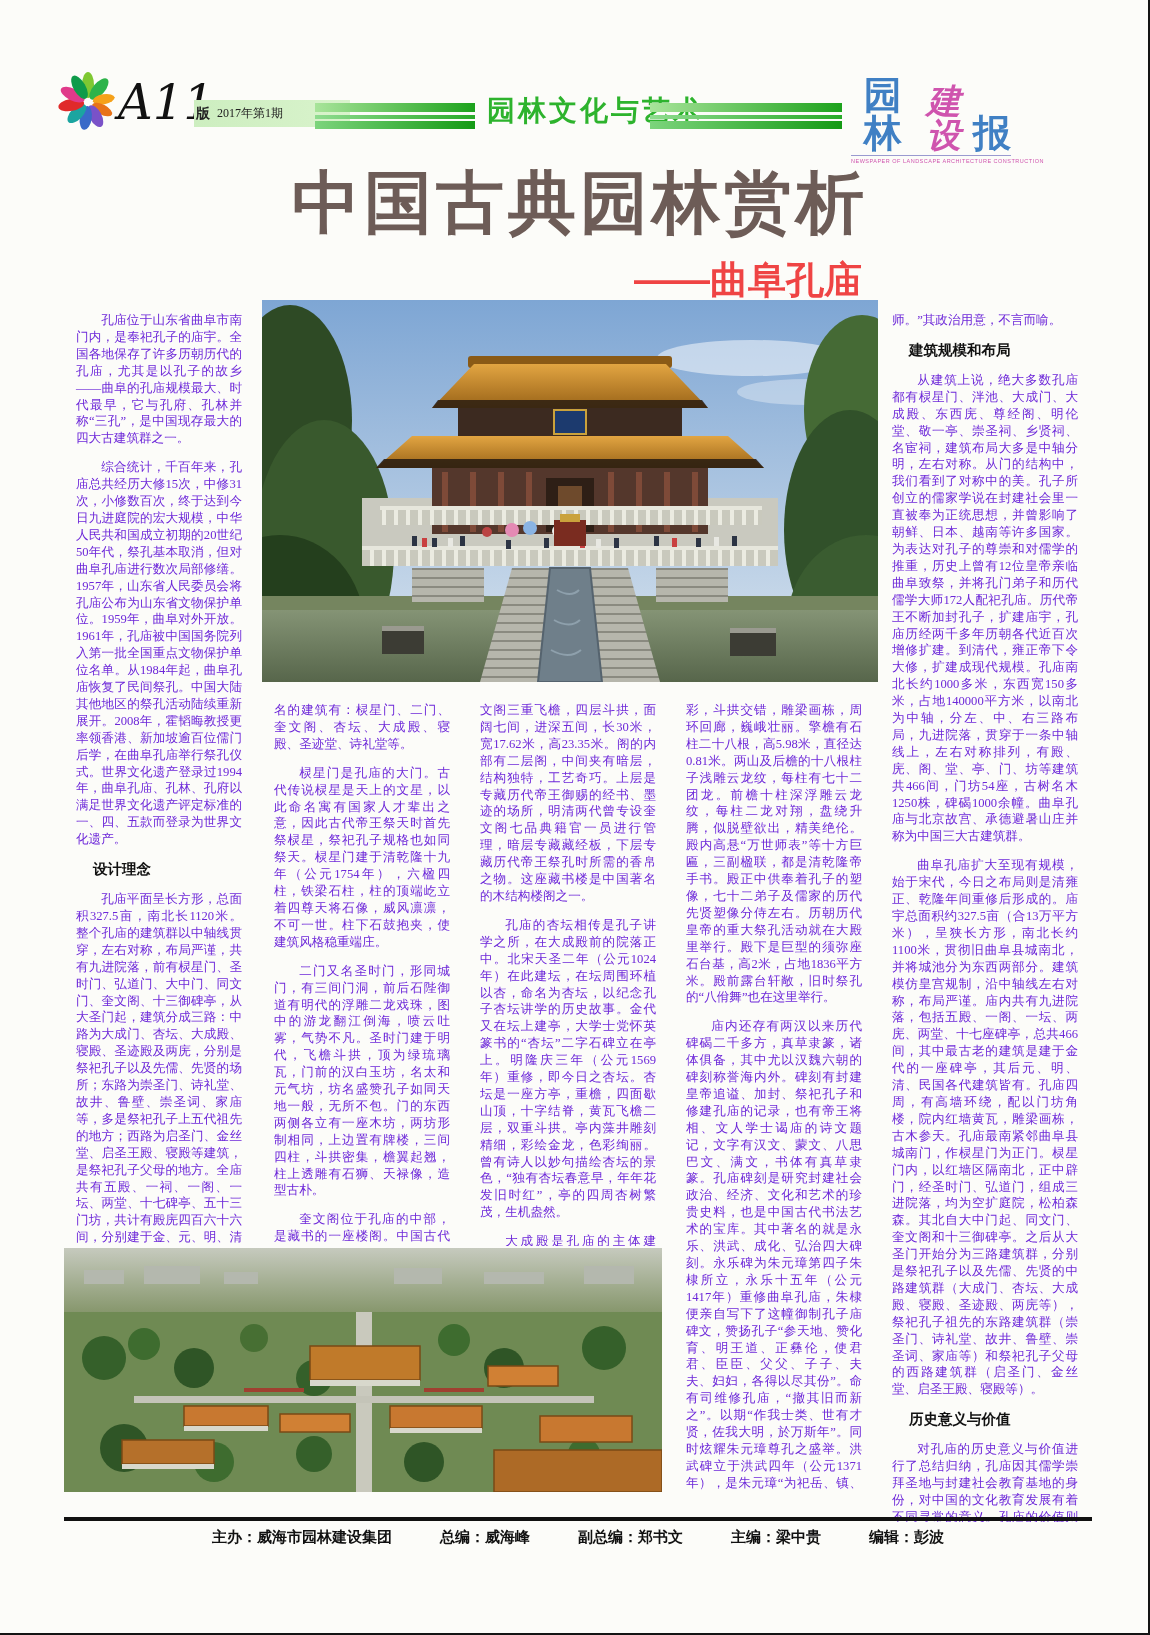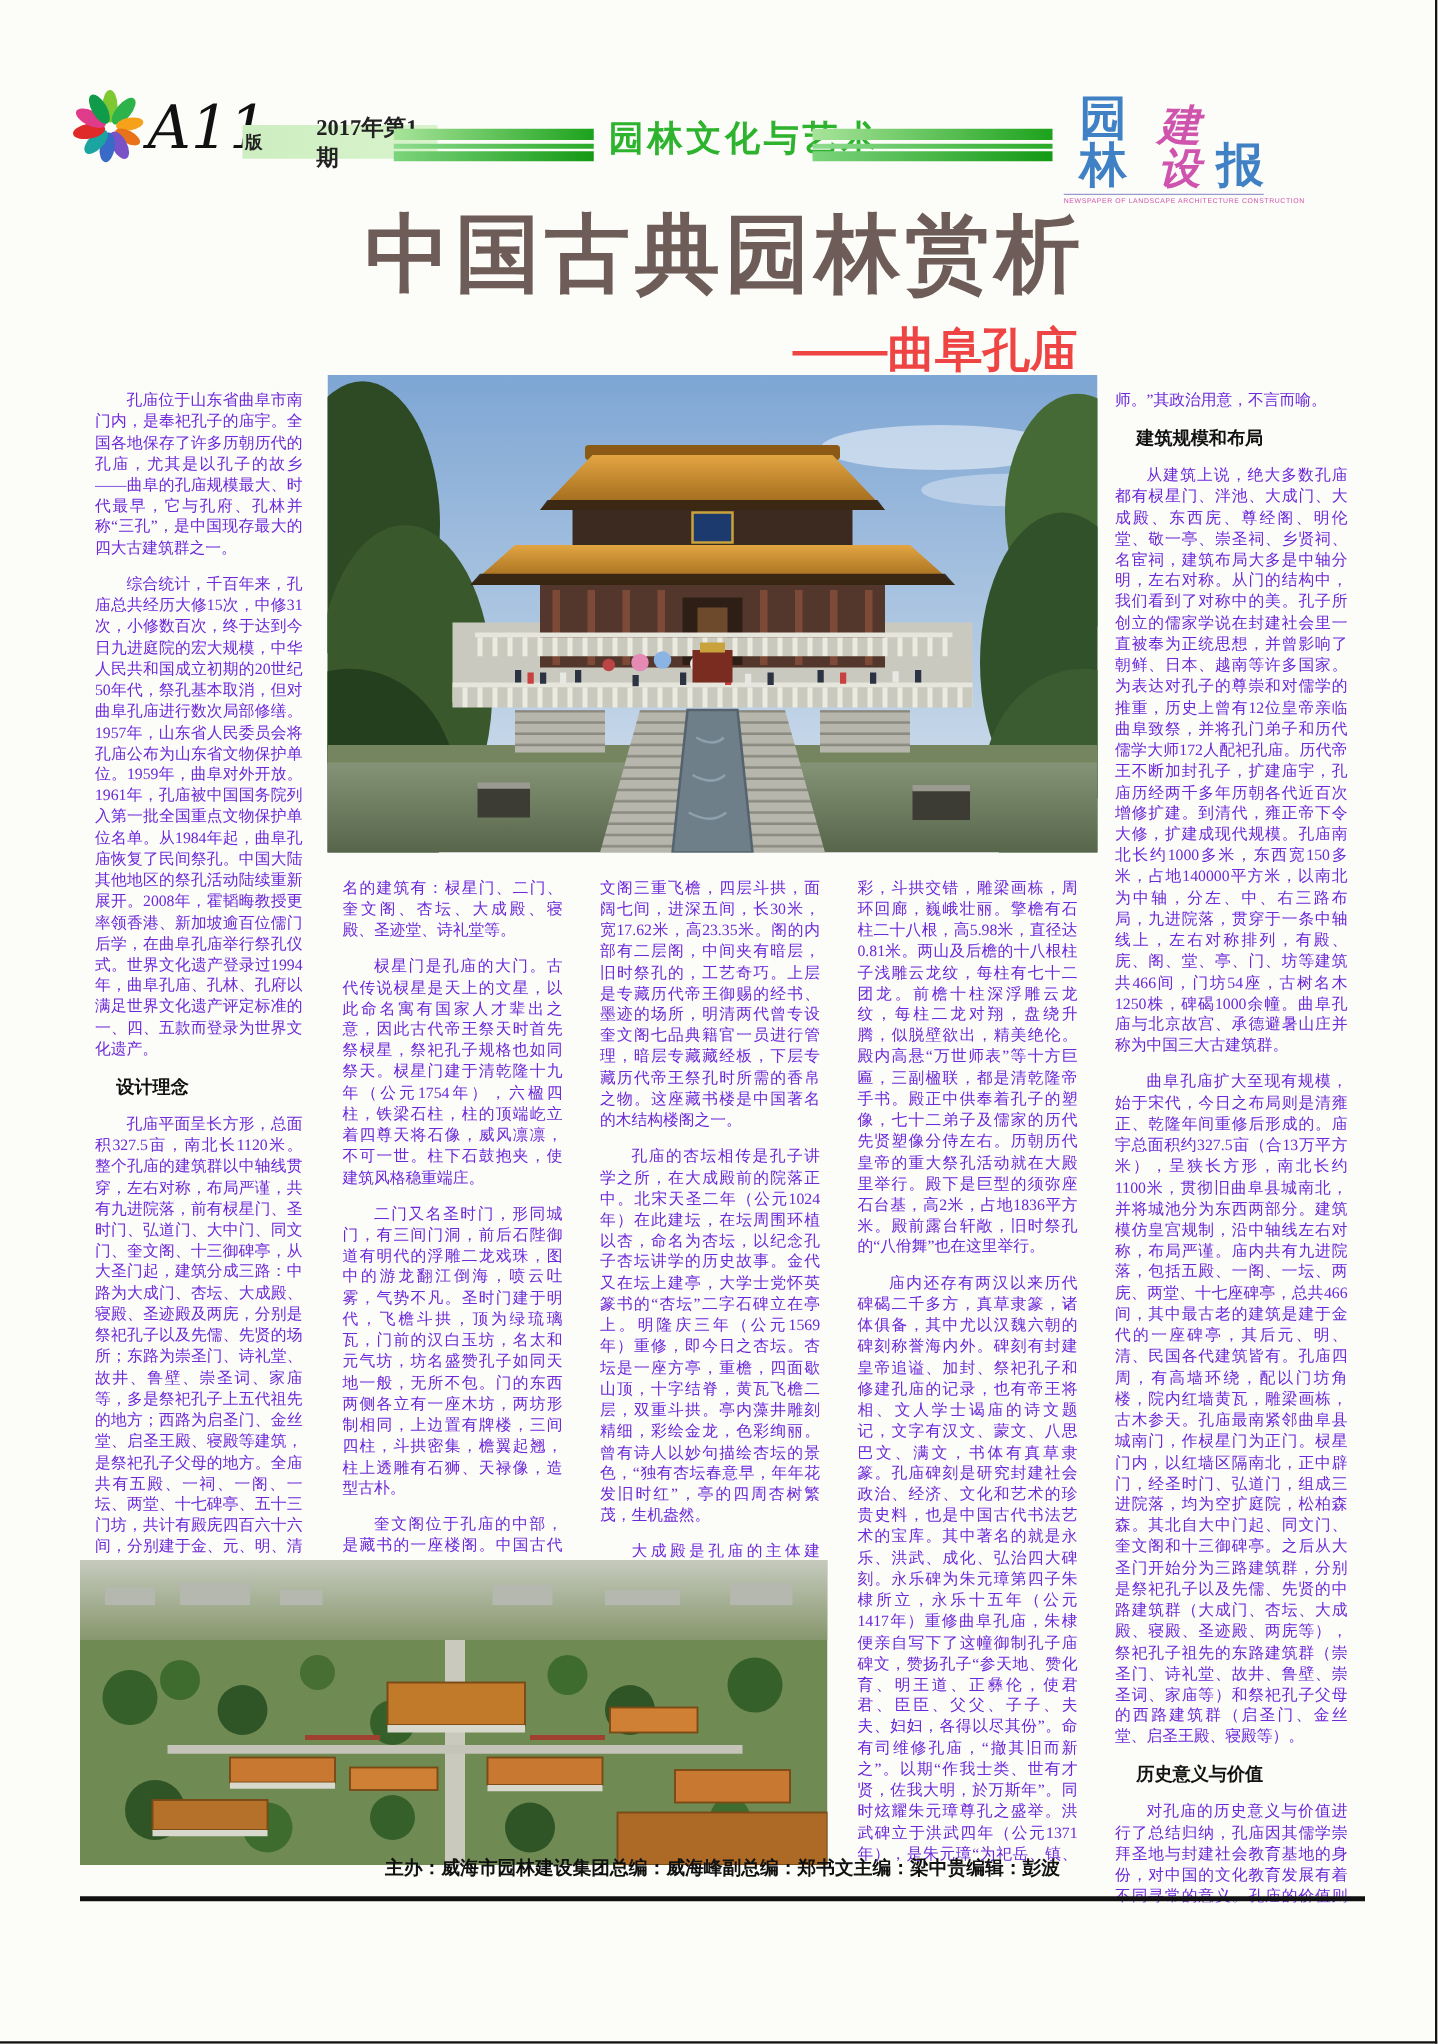--- a/index.html
+++ b/index.html
@@ -6,21 +6,21 @@
   .page{position:relative;width:1150px;height:1635px;margin:0 auto;background:#fcfcf9;
         font-family:"Liberation Serif",serif;overflow:hidden;
         border-right:2px solid #141414;border-bottom:2px solid #141414;box-sizing:border-box;}
   
   .flower{position:absolute;left:56px;top:70px;width:64px;height:64px;}
   .edition-wrap{position:absolute;left:118px;top:74px;height:60px;}
   .edition{font-family:"DejaVu Serif",serif;font-style:italic;font-size:48px;line-height:56px;color:#111;}
   .edition-band{position:absolute;left:194px;top:100px;width:156px;height:27px;
       background:linear-gradient(90deg,#cdeec0,#d9f3cc);display:flex;align-items:center;gap:7px;padding-left:2px;box-sizing:border-box;}
   .edition-label{font-family:"Liberation Sans",sans-serif;font-size:14px;font-weight:700;color:#222;}
-  .issue{font-size:18px;font-weight:700;color:#222;margin-left:36px;}
+  .issue{font-size:12px;font-weight:400;color:#222;}
   .stripes{position:absolute;height:26px;top:103px;}
   .stripes .s1,.stripes .s2,.stripes .s3{width:100%;}
   .s1{height:9px;background:linear-gradient(90deg,#a8e49a,#1ca21c);}
   .s2{height:4px;margin-top:3px;background:linear-gradient(90deg,#8fdc8f,#28aa28);}
   .s3{height:8px;margin-top:2px;background:linear-gradient(90deg,#7cd47c,#149a14);}
   .section-title{position:absolute;left:487px;top:92px;font-family:"Liberation Sans",sans-serif;
       font-size:28px;font-weight:700;letter-spacing:3px;color:#2db32d;}
   .masthead{position:absolute;left:851px;top:76px;width:160px;text-align:center;}
   .masthead .row{display:flex;align-items:flex-end;justify-content:center;line-height:1;}
   .mh-blue{font-family:"Liberation Sans",sans-serif;font-weight:900;font-size:38px;color:#4080c4;}
@@ -46,21 +46,21 @@
   .chead{margin:3px 0 2px 0;font-family:"Liberation Sans",sans-serif;font-weight:700;
       font-size:14.5px;color:#111;text-indent:2em;}
   
   .photo{position:absolute;display:block;}
   #temple-photo{left:262px;top:300px;width:616px;height:382px;}
   #aerial-photo{left:64px;top:1248px;width:598px;height:244px;}
   
   .footer-rule{position:absolute;left:64px;top:1517px;width:1028px;height:4px;background:#111;}
   .frow{position:absolute;left:64px;width:1028px;display:flex;justify-content:center;
       font-family:"Liberation Sans",sans-serif;font-weight:700;color:#111;}
-  #frow1{top:1485px;font-size:15px;}
+  #frow1{top:1528px;gap:48px;font-size:15px;}
   #frow2{top:1562px;gap:26px;font-size:14px;}
   .fitem{white-space:nowrap;}
 </style>
 </head>
 <body>
 
 <div class="page">
 
   <svg class="flower" viewBox="0 0 64 64">
     <g transform="translate(32,32)">
@@ -230,21 +230,21 @@
       <h3 class="chead">设计理念</h3>
       <p class="cpara ind">孔庙平面呈长方形，总面积327.5亩，南北长1120米。整个孔庙的建筑群以中轴线贯穿，左右对称，布局严谨，共有九进院落，前有棂星门、圣时门、弘道门、大中门、同文门、奎文阁、十三御碑亭，从大圣门起，建筑分成三路：中路为大成门、杏坛、大成殿、寝殿、圣迹殿及两庑，分别是祭祀孔子以及先儒、先贤的场所；东路为崇圣门、诗礼堂、故井、鲁壁、崇圣词、家庙等，多是祭祀孔子上五代祖先的地方；西路为启圣门、金丝堂、启圣王殿、寝殿等建筑，是祭祀孔子父母的地方。全庙共有五殿、一祠、一阁、一坛、两堂、十七碑亭、五十三门坊，共计有殿庑四百六十六间，分别建于金、元、明、清及民国时期。孔庙内最为著</p>
     </div>
   <div id="col2" class="col">
       <p class="cpara">名的建筑有：棂星门、二门、奎文阁、杏坛、大成殿、寝殿、圣迹堂、诗礼堂等。</p>
       <p class="cpara ind">棂星门是孔庙的大门。古代传说棂星是天上的文星，以此命名寓有国家人才辈出之意，因此古代帝王祭天时首先祭棂星，祭祀孔子规格也如同祭天。棂星门建于清乾隆十九年（公元1754年），六楹四柱，铁梁石柱，柱的顶端屹立着四尊天将石像，威风凛凛，不可一世。柱下石鼓抱夹，使建筑风格稳重端庄。</p>
       <p class="cpara ind">二门又名圣时门，形同城门，有三间门洞，前后石陛御道有明代的浮雕二龙戏珠，图中的游龙翻江倒海，喷云吐雾，气势不凡。圣时门建于明代，飞檐斗拱，顶为绿琉璃瓦，门前的汉白玉坊，名太和元气坊，坊名盛赞孔子如同天地一般，无所不包。门的东西两侧各立有一座木坊，两坊形制相同，上边置有牌楼，三间四柱，斗拱密集，檐翼起翘，柱上透雕有石狮、天禄像，造型古朴。</p>
       <p class="cpara ind">奎文阁位于孔庙的中部，是藏书的一座楼阁。中国古代以奎星为二十八宿之一，主文章。阁始建于宋天禧二年（公元1018年），明成化十九年（公元1483年）改建。奎</p>
     </div>
   <div id="col3" class="col">
-      <p class="cpara">文阁三重飞檐，四层斗拱，面阔七间，进深五间，长30米，宽17.62米，高23.35米。阁的内部有二层阁，中间夹有暗层，旧时祭孔的，工艺奇巧。上层是专藏历代帝王御赐的经书、墨迹的场所，明清两代曾专设奎文阁七品典籍官一员进行管理，暗层专藏藏经板，下层专藏历代帝王祭孔时所需的香帛之物。这座藏书楼是中国著名的木结构楼阁之一。</p>
+      <p class="cpara">文阁三重飞檐，四层斗拱，面阔七间，进深五间，长30米，宽17.62米，高23.35米。阁的内部有二层阁，中间夹有暗层，结构独特，工艺奇巧。上层是专藏历代帝王御赐的经书、墨迹的场所，明清两代曾专设奎文阁七品典籍官一员进行管理，暗层专藏藏经板，下层专藏历代帝王祭孔时所需的香帛之物。这座藏书楼是中国著名的木结构楼阁之一。</p>
       <p class="cpara ind">孔庙的杏坛相传是孔子讲学之所，在大成殿前的院落正中。北宋天圣二年（公元1024年）在此建坛，在坛周围环植以杏，命名为杏坛，以纪念孔子杏坛讲学的历史故事。金代又在坛上建亭，大学士党怀英篆书的“杏坛”二字石碑立在亭上。明隆庆三年（公元1569年）重修，即今日之杏坛。杏坛是一座方亭，重檐，四面歇山顶，十字结脊，黄瓦飞檐二层，双重斗拱。亭内藻井雕刻精细，彩绘金龙，色彩绚丽。曾有诗人以妙句描绘杏坛的景色，“独有杏坛春意早，年年花发旧时红”，亭的四周杏树繁茂，生机盎然。</p>
       <p class="cpara ind">大成殿是孔庙的主体建筑，面阔九间，进深五间，高32米，长54米，深34米，重檐九脊，黄瓦飞</p>
     </div>
   <div id="col4" class="col">
       <p class="cpara">彩，斗拱交错，雕梁画栋，周环回廊，巍峨壮丽。擎檐有石柱二十八根，高5.98米，直径达0.81米。两山及后檐的十八根柱子浅雕云龙纹，每柱有七十二团龙。前檐十柱深浮雕云龙纹，每柱二龙对翔，盘绕升腾，似脱壁欲出，精美绝伦。殿内高悬“万世师表”等十方巨匾，三副楹联，都是清乾隆帝手书。殿正中供奉着孔子的塑像，七十二弟子及儒家的历代先贤塑像分侍左右。历朝历代皇帝的重大祭孔活动就在大殿里举行。殿下是巨型的须弥座石台基，高2米，占地1836平方米。殿前露台轩敞，旧时祭孔的“八佾舞”也在这里举行。</p>
       <p class="cpara ind">庙内还存有两汉以来历代碑碣二千多方，真草隶篆，诸体俱备，其中尤以汉魏六朝的碑刻称誉海内外。碑刻有封建皇帝追谥、加封、祭祀孔子和修建孔庙的记录，也有帝王将相、文人学士谒庙的诗文题记，文字有汉文、蒙文、八思巴文、满文，书体有真草隶篆。孔庙碑刻是研究封建社会政治、经济、文化和艺术的珍贵史料，也是中国古代书法艺术的宝库。其中著名的就是永乐、洪武、成化、弘治四大碑刻。永乐碑为朱元璋第四子朱棣所立，永乐十五年（公元1417年）重修曲阜孔庙，朱棣便亲自写下了这幢御制孔子庙碑文，赞扬孔子“参天地、赞化育、明王道、正彝伦，使君君、臣臣、父父、子子、夫夫、妇妇，各得以尽其份”。命有司维修孔庙，“撤其旧而新之”。以期“作我士类、世有才贤，佐我大明，於万斯年”。同时炫耀朱元璋尊孔之盛举。洪武碑立于洪武四年（公元1371年），是朱元璋“为祀岳、镇、海、渎，免祀杂神，专崇孔子”之御碑。碑文道：“朕奋起布衣，以安民为念，训将练兵，平定华夷，大统以正，永为治之道，必本于礼。”又说：“孔子善明先王之要道，为天下</p>
     </div>
   <div id="col5" class="col">
       <p class="cpara">师。”其政治用意，不言而喻。</p>
       <h3 class="chead">建筑规模和布局</h3>

